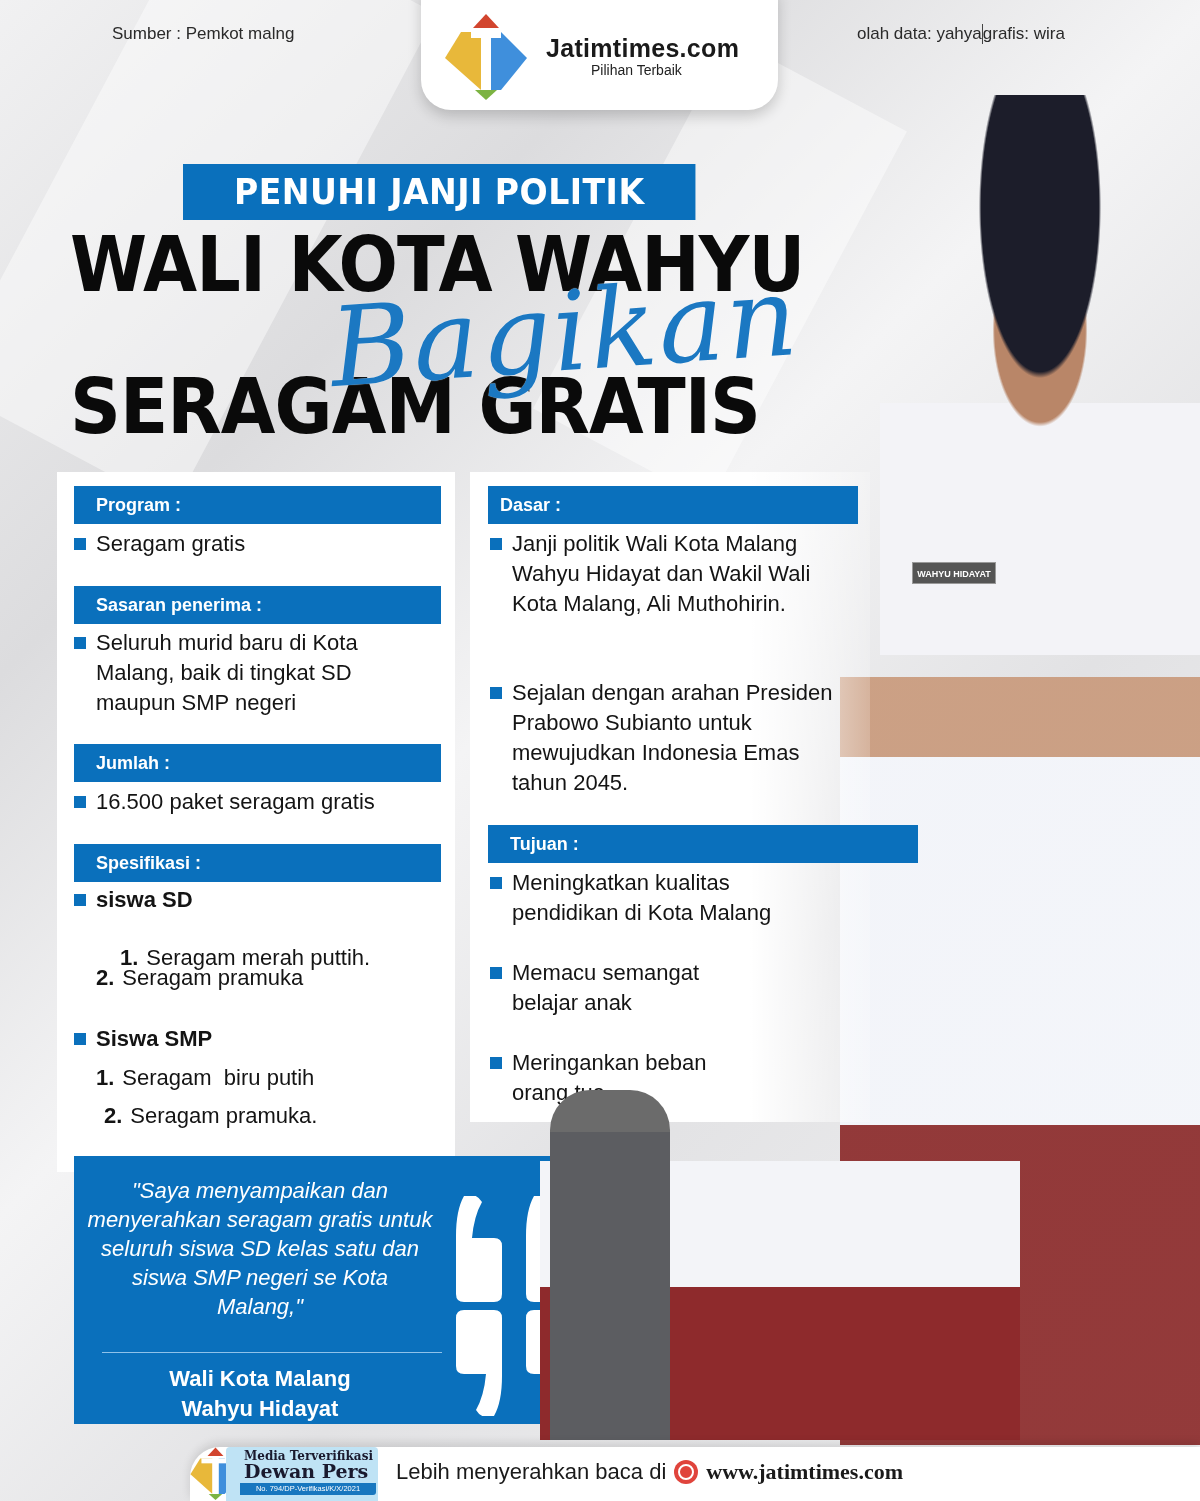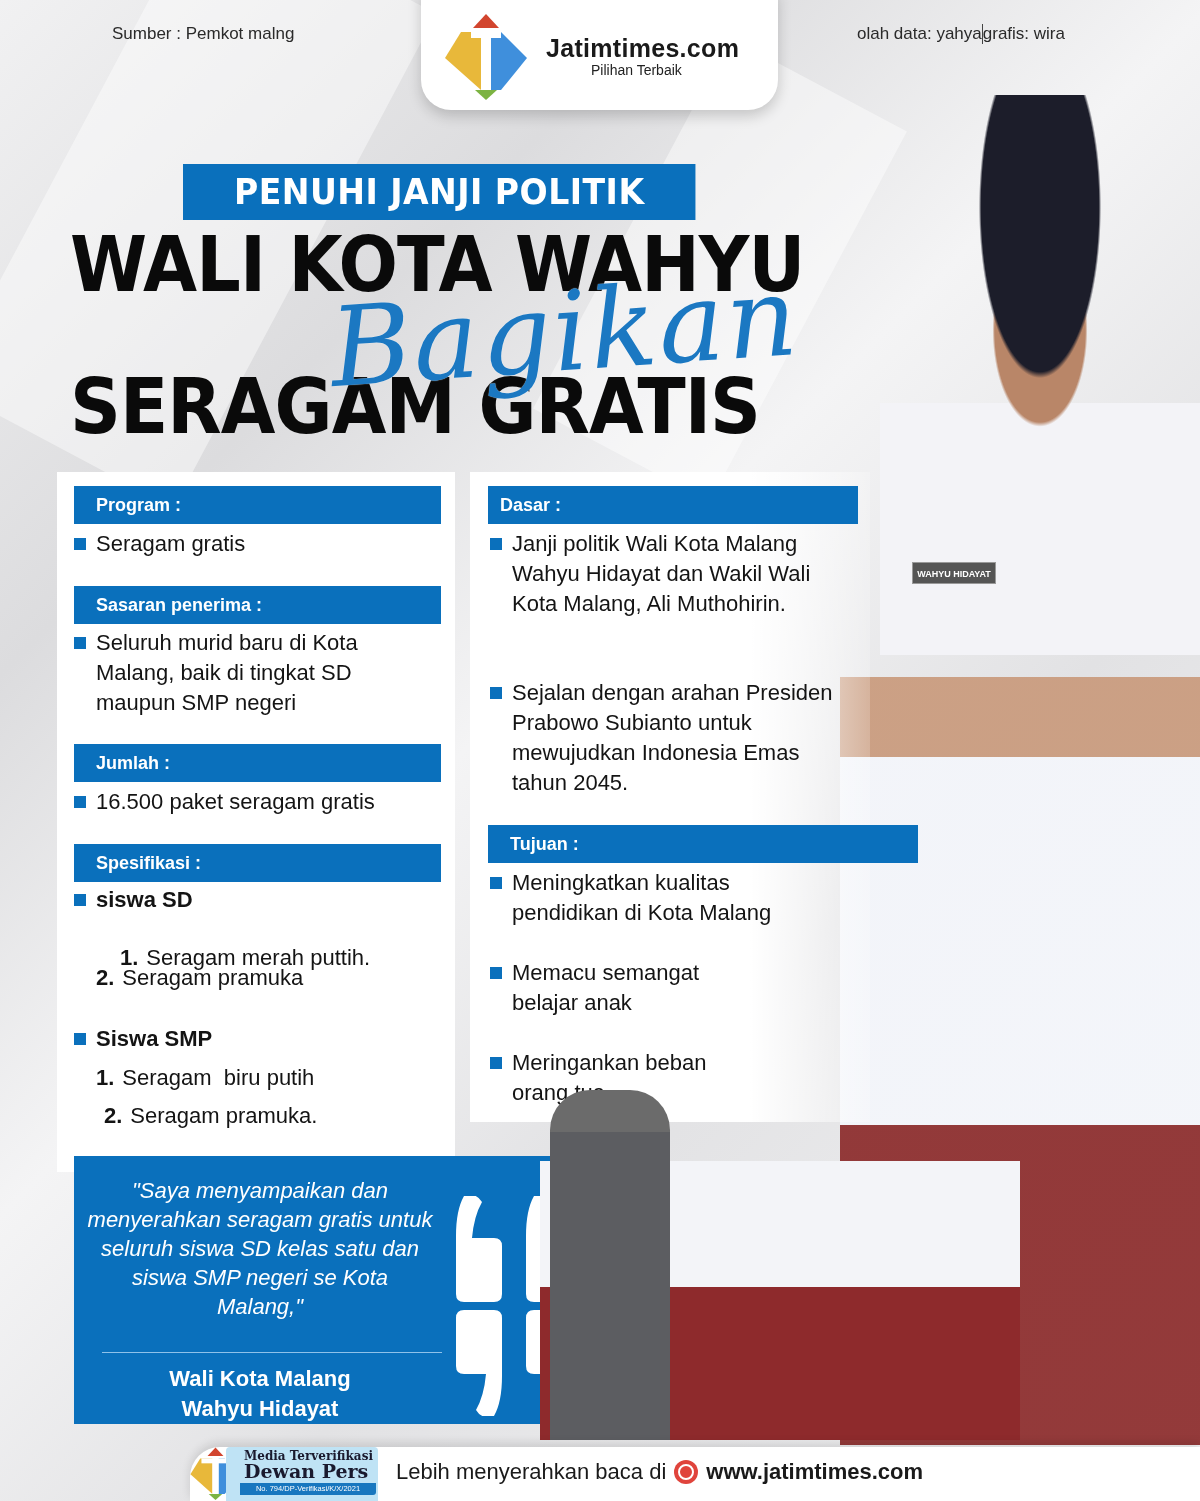--- a/index.html
+++ b/index.html
@@ -122,21 +122,21 @@
   .dp-badge { position: absolute; top: 1443px; left: 188px; width: 190px; height: 56px; }
   .dp-mark { position: absolute; left: 0; top: 2px; width: 55px; height: 55px; }
   .dp-card {
     position: absolute; left: 38px; top: 4px; width: 152px; height: 64px;
     background: #bfe3f5; border-radius: 4px;
   }
   .dp-line1 { position: absolute; left: 18px; top: 2px; font-family: "DejaVu Serif", serif; font-weight: 700; font-size: 12px; color: #1a1a2e; }
   .dp-line2 { position: absolute; left: 18px; top: 13px; font-family: "DejaVu Serif", serif; font-weight: 900; font-size: 19px; color: #1a1a2e; }
   .dp-line3 { position: absolute; left: 14px; top: 36px; width: 136px; height: 12px; background: #1877bf; color: #fff; font-size: 7.5px; line-height: 12px; text-align: center; border-radius: 0 0 3px 0; }
   .read-more { position: absolute; top: 1459px; left: 396px; font-size: 22px; color: #1a1a1a; display: flex; align-items: center; gap: 8px; }
-  .read-more .url { font-weight: 800; }
+  .read-more .url { font-weight: 800; font-family: Liberation Serif, serif; }
   .globe { width: 24px; height: 24px; border-radius: 50%; background: #e0443c; position: relative; }
   .globe::after { content: ""; position: absolute; inset: 4px; border: 2px solid #fff; border-radius: 50%; }
 </style>
 </head>
 <body>
 
 <div class="bg-shape" style="top:-80px;left:60px;width:260px;height:560px;"></div>
 <div class="bg-shape" style="top:60px;left:620px;width:200px;height:420px;"></div>
 
 <div class="src">Sumber : Pemkot malng</div>

